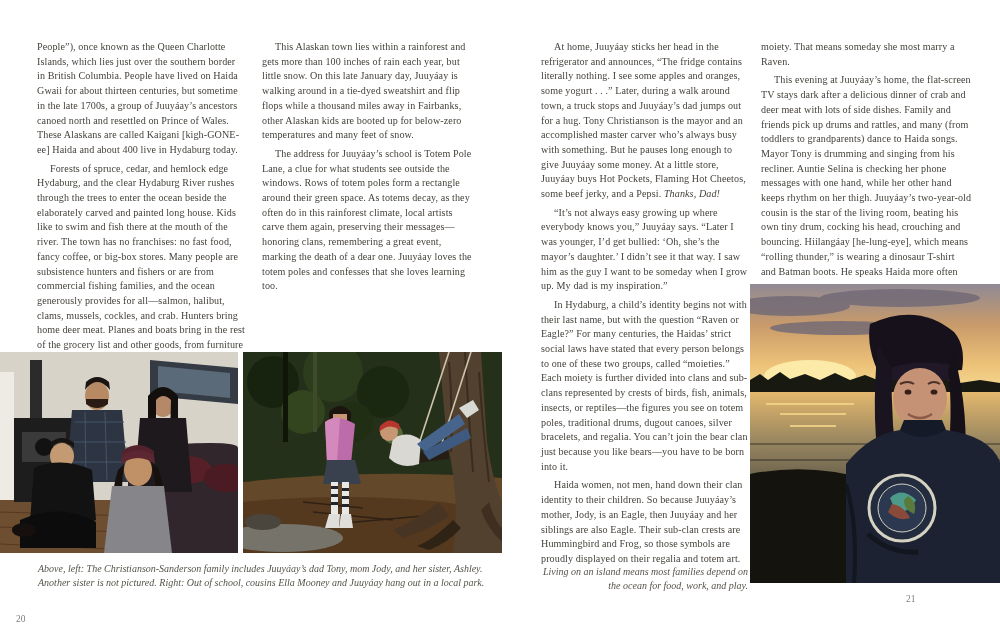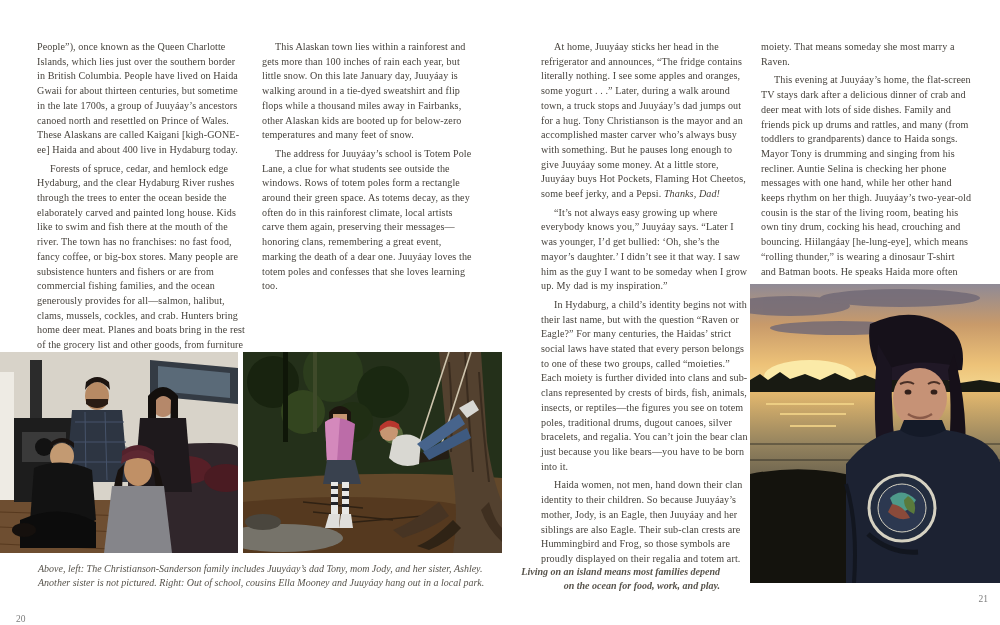--- a/index.html
+++ b/index.html
@@ -218,16 +218,16 @@
       <circle cx="152" cy="224" r="33" fill="#222c3e" stroke="#d6d2c2" stroke-width="3"></circle>
       <circle cx="152" cy="224" r="24" fill="#2c3850" stroke="#d6d2c2" stroke-width="1"></circle>
       <path d="M140 214 Q152 202 166 216 Q158 230 146 228 Z" fill="#4e9a8a"></path>
       <path d="M138 228 Q148 238 160 234 Q154 222 142 220 Z" fill="#8a4a3a"></path>
       <path d="M158 212 Q168 218 164 230 Q154 226 154 216 Z" fill="#5a7a3c"></path>
       <path d="M118 250 Q140 270 168 268" stroke="#12161f" stroke-width="5" fill="none"></path>
       <path d="M96 200 Q108 240 104 299" stroke="#12161f" stroke-width="4" fill="none"></path>
     </svg>
   </figure>
 
-  <div class="caption caption-right" style="left:512px;top:565px;width:208px;font-weight:bold;">Living on an island means most families depend on the ocean for food, work, and play.</div>
-
-  <div class="pageno" style="left:958px;top:594px;width:30px;text-align:right;">21</div>
+  <div class="caption caption-right" style="left:540px;top:565px;width:208px;">Living on an island means most families depend on the ocean for food, work, and play.</div>
+
+  <div class="pageno" style="left:906px;top:594px;width:30px;">21</div>
 </div>
 
 </body></html>

